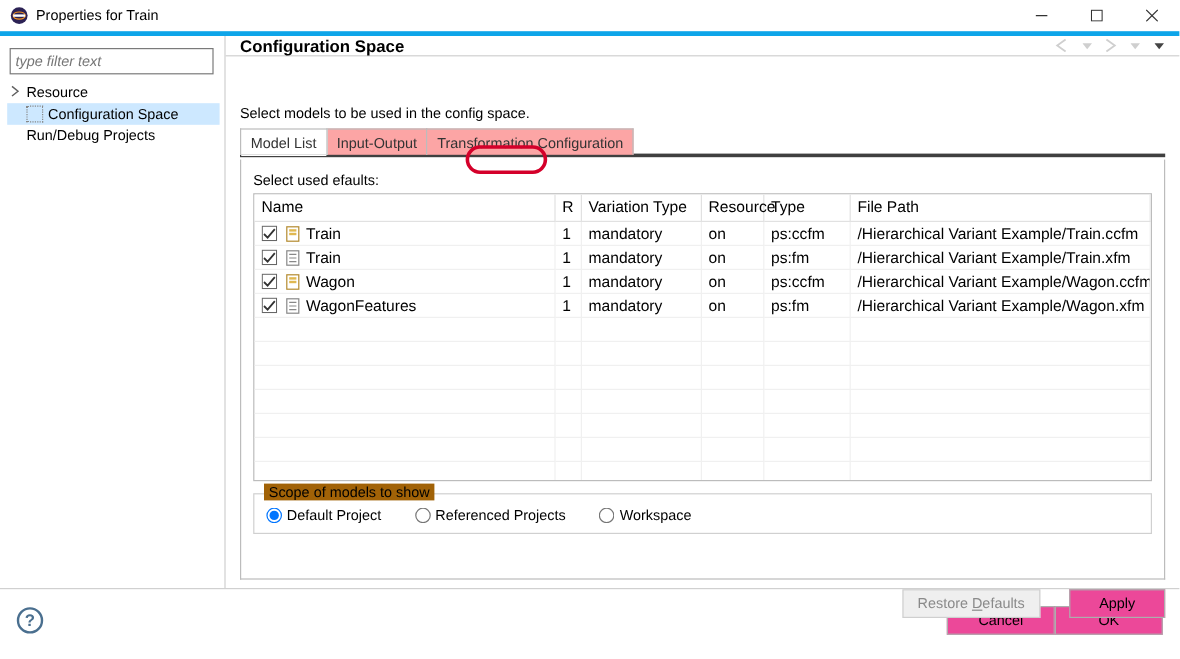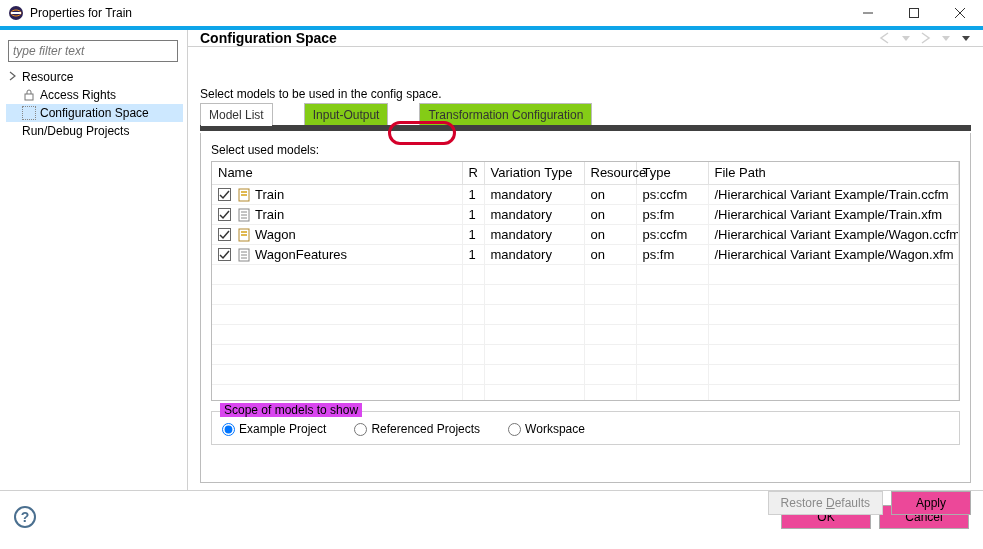--- a/index.html
+++ b/index.html
@@ -103,33 +103,32 @@
   .content {
     padding: 8px 12px 0 12px;
     flex: 1;
     position: relative;
   }
   .desc { margin-bottom: 6px; margin-top: 32px; }
 
   
   .tabstrip {
     display: flex;
-    align-items: flex-end;
+    align-items: flex-start;
     height: 24px;
-    border-bottom: 6px solid #404040;
+    border-bottom: 3px solid #404040;
     position: relative;
     margin-bottom: 2px;
-    gap: 32px;
   }
   .tab {
     height: 22px;
     padding: 0 8px;
     border: 1px solid #bcbcbc;
     border-bottom: none;
-    background: #84cc16;
+    background: #fca5a5;
     display: flex; align-items: center;
     margin-right: -1px;
     color: #333;
     position: relative;
   }
   .tab.active { background: #fff; z-index: 2;}
   .tab.active::after {
     content:"";
     position:absolute;left:0;right:0;bottom:-1px;height:1px;background:#fff;
   }
@@ -197,33 +196,33 @@
   
   .groupbox {
     border: 1px solid #d0d0d0;
     margin-top: 10px;
     padding: 10px 10px 8px 10px;
     position: relative;
   }
   .groupbox .legend {
     position: absolute;
     top: -9px; left: 8px;
-    background: #d946ef;
+    background: #a16207;
     padding: 0 4px;
     font-size: 12px;
   }
   .radios { display: flex; gap: 28px; align-items: center; }
   .radio {
     display: flex; align-items: center; gap: 4px;
   }
   .radio input[type=radio]{ margin:0; }
 
   
   .btnrow-inner {
-    display: flex; justify-content: flex-end; gap: 8px;
+    display: flex; justify-content: flex-end; gap: 24px;
     margin-top: 8px;
   }
   .btn {
     height: 24px;
     min-width: 80px;
     padding: 0 12px;
     border: 1px solid #adadad;
     background: #ec4899;
     display:inline-flex;align-items:center;justify-content:center;
     font-size:12px;
@@ -296,29 +295,20 @@
   <div class="leftpane">
     <input class="filter-input" placeholder="type filter text" style="">
     <div class="tree">
       <div class="tree-row">
         <span class="twisty">
           <svg width="10" height="10">
               <polyline points="2,1 7,5 2,9" fill="none" stroke="#606060" stroke-width="1.2"></polyline>
             </svg>
         </span>
         <span class="node-label">Resource</span>
-      </div>
-      <div class="tree-row">
-        <span class="node-icon">
-          <svg width="12" height="12" viewBox="0 0 12 12">
-              <rect x="2" y="5" width="8" height="6" fill="none" stroke="#777"></rect>
-              <path d="M4 5 V3 a2 2 0 0 1 4 0 V5" fill="none" stroke="#777"></path>
-            </svg>
-        </span>
-        <span class="node-label">Access Rights</span>
       </div>
       <div class="tree-row selected">
         <span class="node-icon square"></span>
         <span class="node-label">Configuration Space</span>
       </div>
       <div class="tree-row">
         <span class="node-label">Run/Debug Projects</span>
       </div>
     </div>
   </div>
@@ -364,21 +354,21 @@
           </div>
         <div class="tab">
             <span>Input-Output</span>
           </div>
         <div class="tab">
             <span>Transformation Configuration</span>
           </div>
       </div>
 
       <div class="tabpanel">
-        <div class="sub-label">Select used models:</div>
+        <div class="sub-label">Select used efaults:</div>
 
         <div class="table-wrap">
           <table class="models">
             <colgroup>
               <col class="c-name">
                 <col class="c-r">
                 <col class="c-vt">
                 <col class="c-def">
                 <col class="c-type">
                 <col class="c-fp">
@@ -522,21 +512,21 @@
                 </tr>
               </tbody>
           </table>
         </div>
 
         <div class="groupbox">
           <span class="legend">Scope of models to show</span>
           <div class="radios">
             <label class="radio">
               <input type="radio" name="scope" checked="" style="">
-              <span>Example Project</span>
+              <span>Default Project</span>
             </label>
             <label class="radio">
               <input type="radio" name="scope" style="">
               <span>Referenced Projects</span>
             </label>
             <label class="radio">
               <input type="radio" name="scope" style="">
               <span>Workspace</span>
             </label>
           </div>
@@ -553,19 +543,19 @@
       </div>
     </div>
 
     <span class="tab-highlight"></span>
   </div>
 </div>
 
 <div class="bottombar">
   <div class="help-icon">?</div>
   <div class="spacer"></div>
+  <div class="btn" style="min-width:90px;margin-left:8px">
+    <span>Cancel</span>
+  </div>
   <div class="btn" style="min-width:90px">
     <span>OK</span>
   </div>
-  <div class="btn" style="min-width:90px;margin-left:8px">
-    <span>Cancel</span>
-  </div>
 </div>
 
 </body></html>

